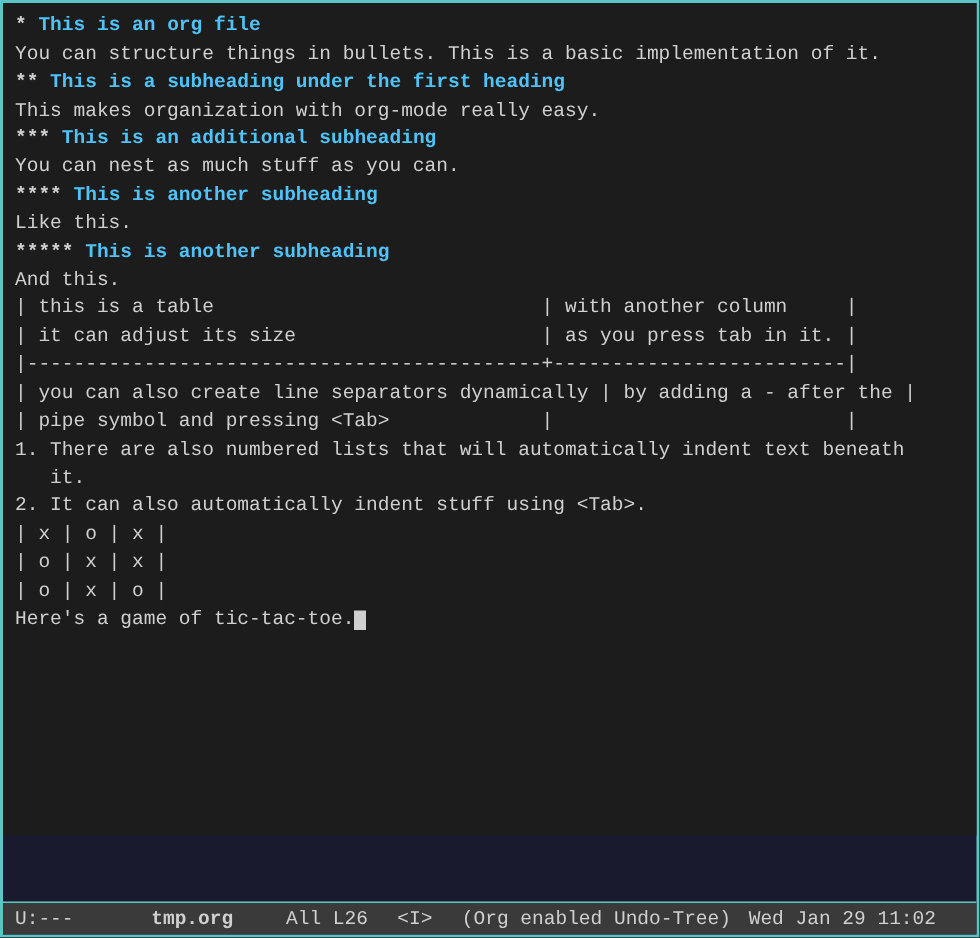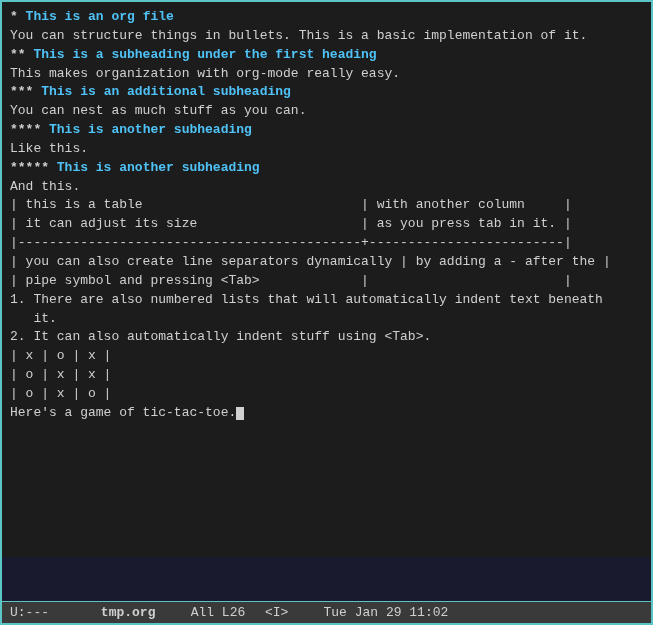--- a/index.html
+++ b/index.html
@@ -66,16 +66,17 @@
   <div class="editor-content" id="editor-lines"><span class="line"><span class="stars bold" style="color: rgb(208, 208, 208);">* </span><span class="bold" style="color: rgb(79, 195, 247);">This is an org file</span></span><span class="line">You can structure things in bullets. This is a basic implementation of it.</span><span class="line"><span class="stars bold" style="color: rgb(208, 208, 208);">** </span><span class="bold" style="color: rgb(79, 195, 247);">This is a subheading under the first heading</span></span><span class="line">This makes organization with org-mode really easy.</span><span class="line"><span class="stars bold" style="color: rgb(208, 208, 208);">*** </span><span class="bold" style="color: rgb(79, 195, 247);">This is an additional subheading</span></span><span class="line">You can nest as much stuff as you can.</span><span class="line"><span class="stars bold" style="color: rgb(208, 208, 208);">**** </span><span class="bold" style="color: rgb(79, 195, 247);">This is another subheading</span></span><span class="line">Like this.</span><span class="line"><span class="stars bold" style="color: rgb(208, 208, 208);">***** </span><span class="bold" style="color: rgb(79, 195, 247);">This is another subheading</span></span><span class="line">And this.</span><span class="line"></span><span class="line">| this is a table                            | with another column     |</span><span class="line">| it can adjust its size                     | as you press tab in it. |</span><span class="line">|--------------------------------------------+-------------------------|</span><span class="line">| you can also create line separators dynamically | by adding a - after the |</span><span class="line">| pipe symbol and pressing &lt;Tab&gt;             |                         |</span><span class="line"></span><span class="line">1. There are also numbered lists that will automatically indent text beneath</span><span class="line">   it.</span><span class="line">2. It can also automatically indent stuff using &lt;Tab&gt;.</span><span class="line"></span><span class="line">| x | o | x |</span><span class="line">| o | x | x |</span><span class="line">| o | x | o |</span><span class="line"></span><span class="line">Here's a game of tic-tac-toe.<span class="cursor"></span></span></div>
   <div class="status-bar">
     <span class="status-item">U:---</span>
     &nbsp;
     <span class="status-item status-bold">tmp.org</span>
     &nbsp;&nbsp;&nbsp;&nbsp;
     <span class="status-item">All L26</span>
     &nbsp;&nbsp;
     <span class="status-item">&lt;I&gt;</span>
     &nbsp;&nbsp;
+    <span class="status-item">(Org enabled Undo-Tree)</span>
     &nbsp;
-    <span class="status-item">Tue Jan 29 11:02</span>
+    <span class="status-item">Wed Jan 29 11:02</span>
   </div>
 </div>
 
 </body></html>

